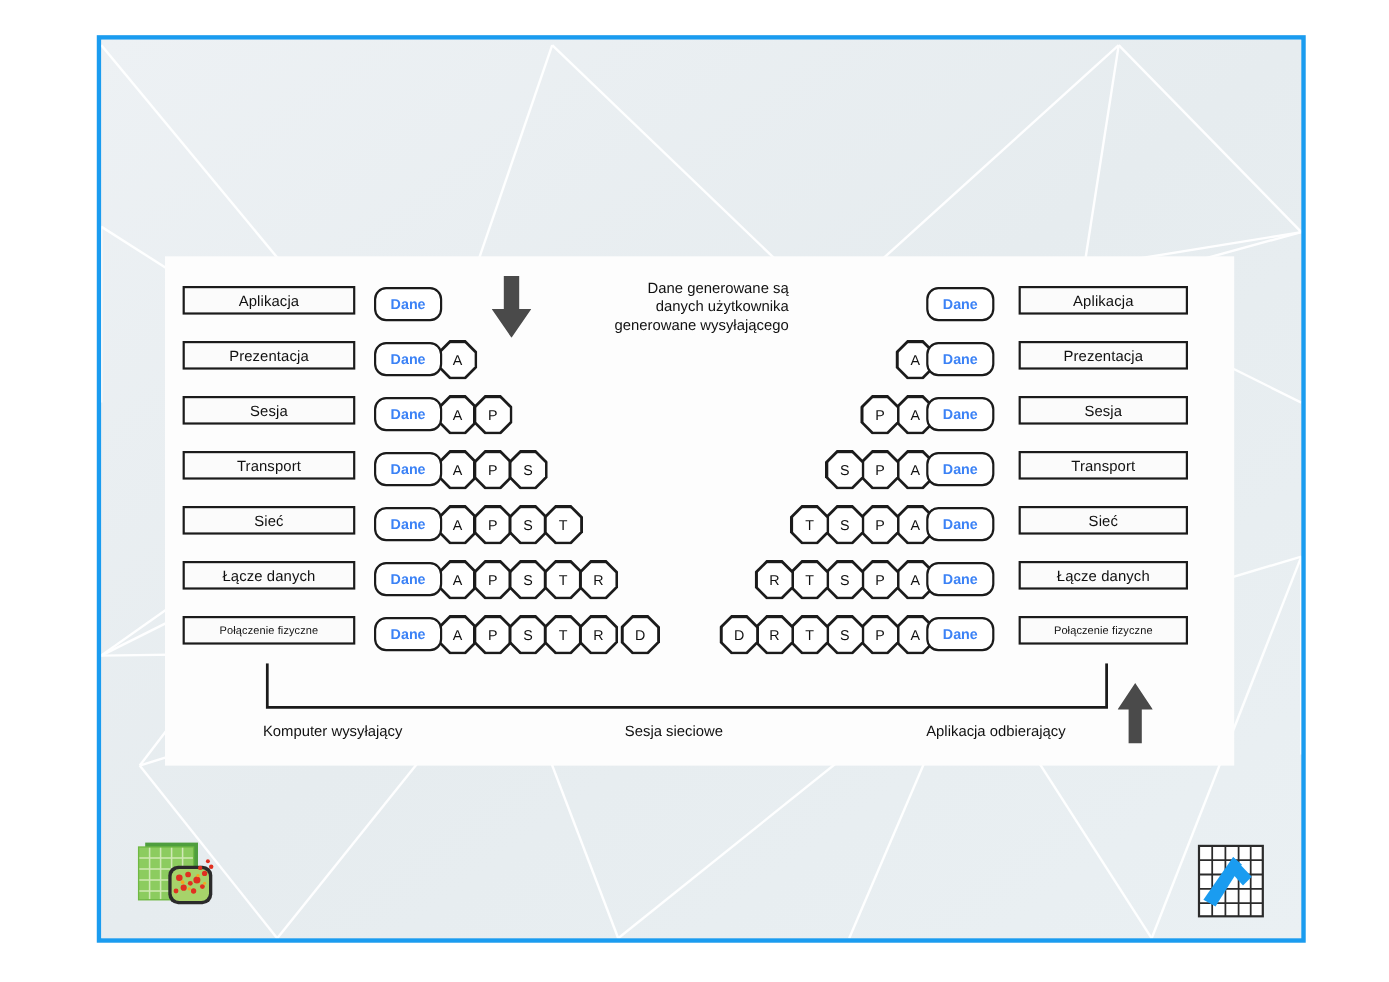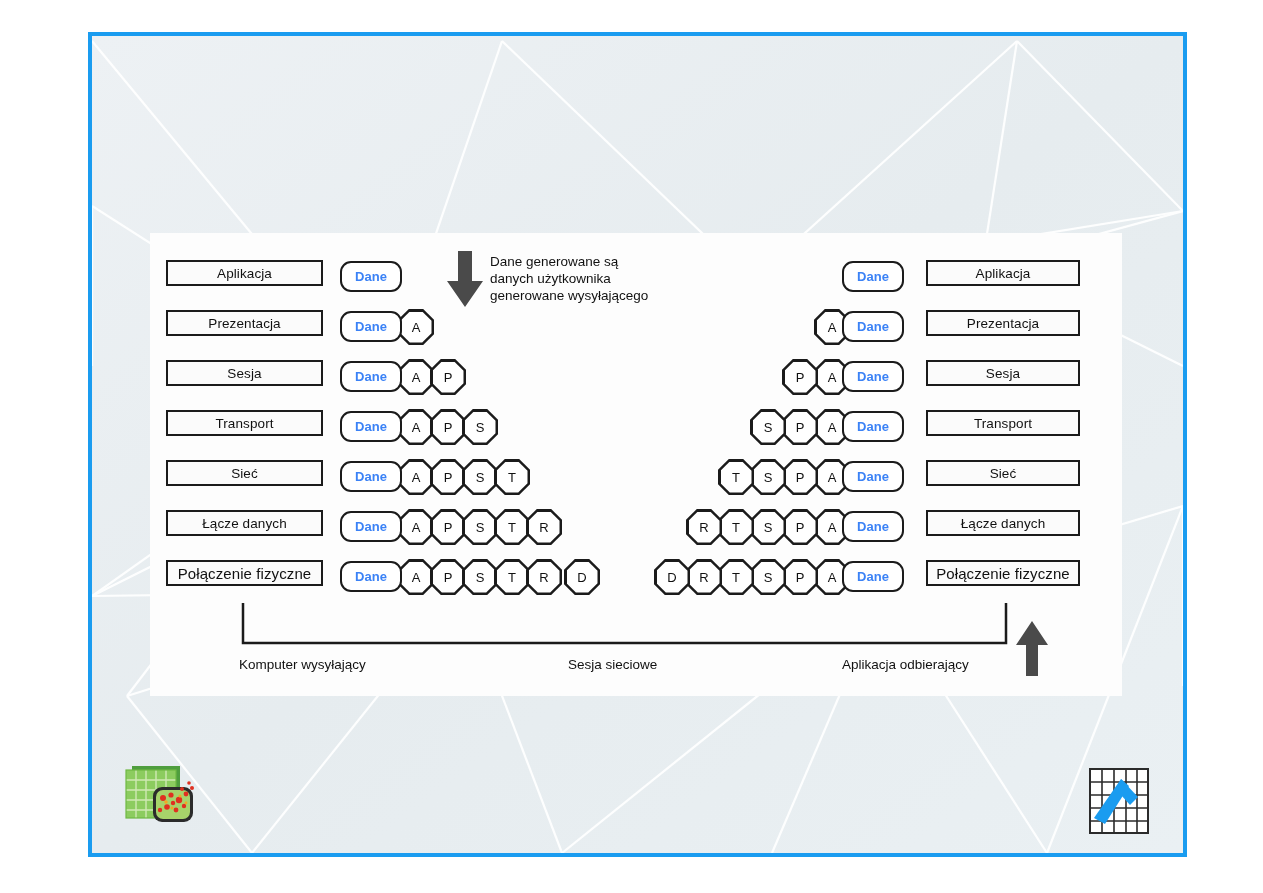--- a/index.html
+++ b/index.html
@@ -35,21 +35,21 @@
     border:2.5px solid #1b1b1b;
     background:#fbfbfb;
     box-sizing:border-box;
     display:flex;align-items:center;justify-content:center;
     font-size:13.5px;color:#111;
     letter-spacing:0.1px;
     white-space:nowrap;
   }
   .layer-box.left{left:16px;width:157px;}
   .layer-box.right{left:776px;width:154px;}
-  .layer-box.phys{font-size:15px;}
+  .layer-box.phys{font-size:10px;}
 
   
   .dane{
     position:absolute;
     width:62px;height:31px;
     border:2.5px solid #1b1b1b;
     border-radius:11px;
     background:#ffffff;
     box-sizing:border-box;
     display:flex;align-items:center;justify-content:center;
@@ -68,23 +68,23 @@
     background:#ffffff;
     -webkit-clip-path:polygon(30% 0,70% 0,100% 30%,100% 70%,70% 100%,30% 100%,0 70%,0 30%);
     clip-path:polygon(30% 0,70% 0,100% 30%,100% 70%,70% 100%,30% 100%,0 70%,0 30%);
     display:flex;align-items:center;justify-content:center;
     font-size:13px;color:#111;font-family:"Liberation Sans",sans-serif;
   }
 
   
   .top-note{
     position:absolute;
-    left:340px; top:20px;
+    left:352px; top:20px;
     width:215px;
-    text-align:left;
+    text-align:right;
     font-size:13.5px;
     line-height:17px;
     color:#111;
   }
   .down-arrow{position:absolute;left:297px;top:18px;}
   .up-arrow{position:absolute;left:866px;top:388px;}
 
   
   .bracket{position:absolute;left:0;top:370px;width:972px;height:50px;}
   .bottom-label{

